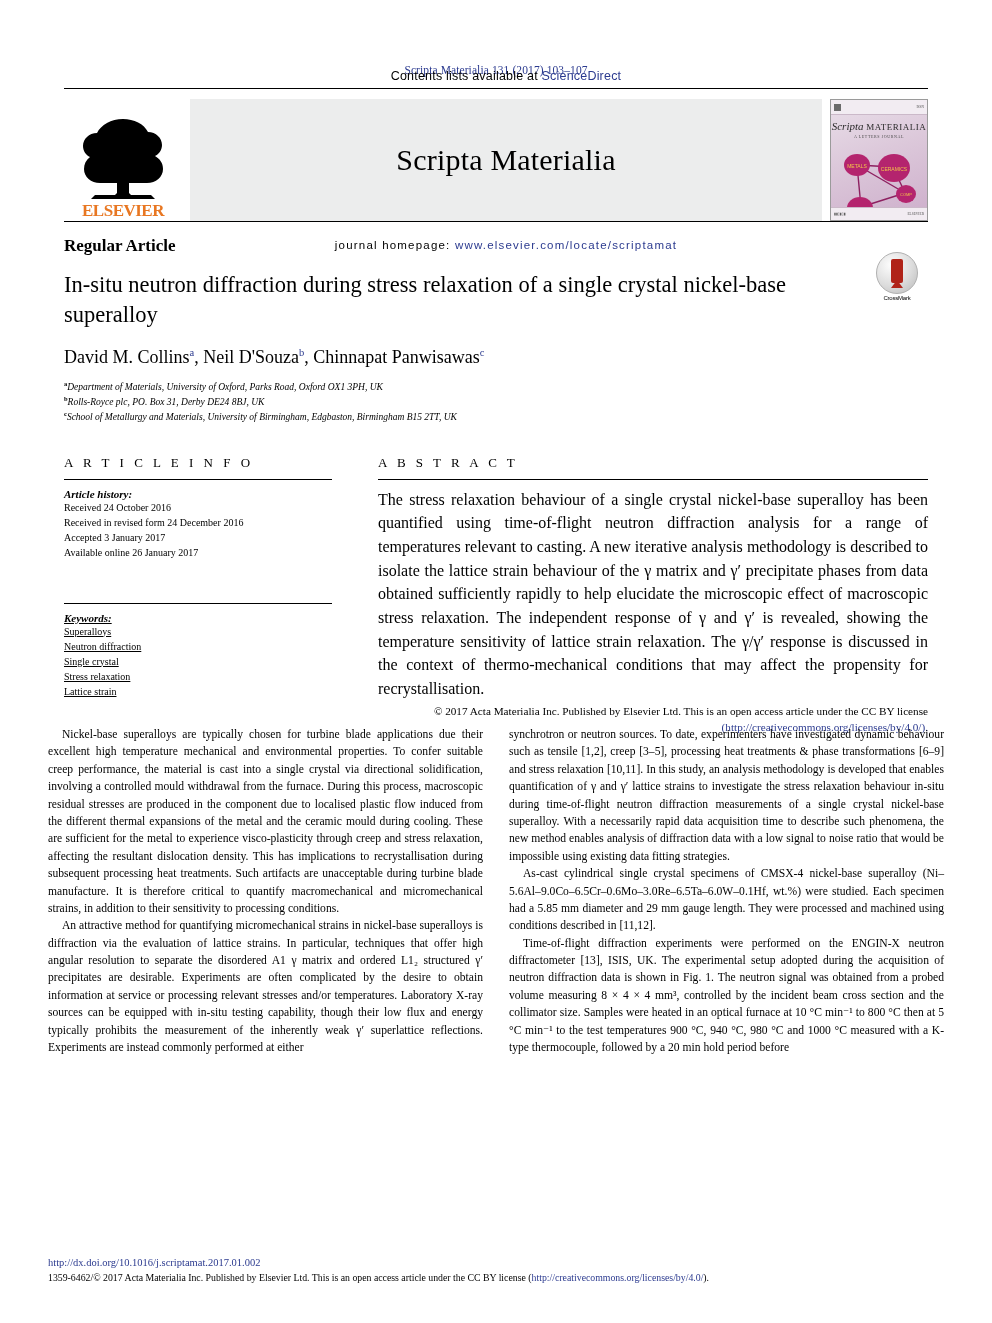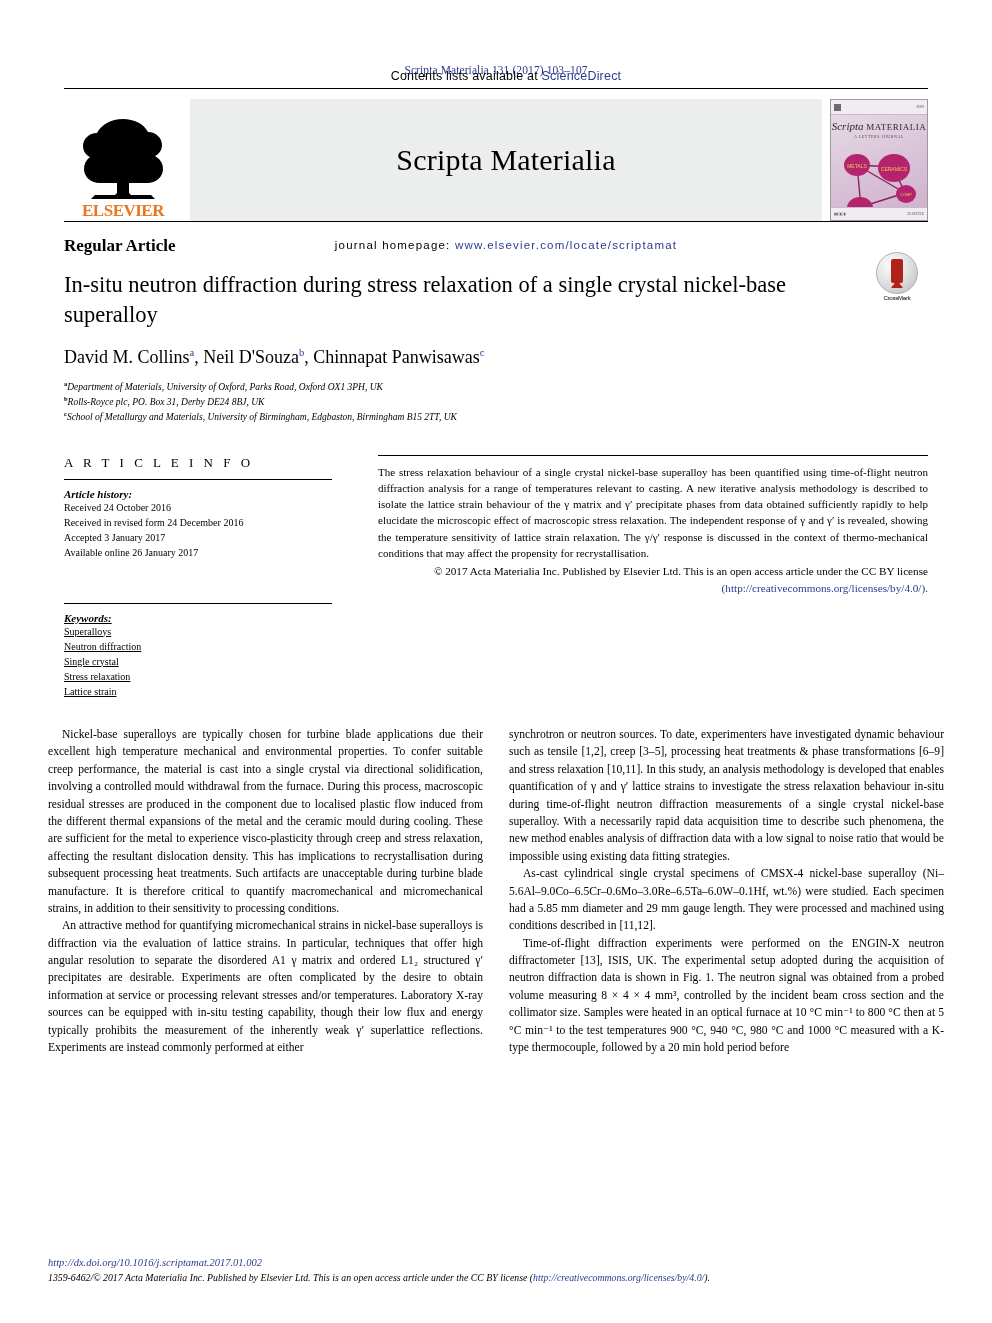--- a/index.html
+++ b/index.html
@@ -192,21 +192,21 @@
     font-weight: bold;
     font-size: 11px;
   }
   .hist-list, .kw-list {
     font-size: 10px;
     line-height: 1.5;
   }
   .kw-block { margin-top: 43px; text-decoration: underline; }
   .kw-block .rule { margin-bottom: 8px; }
   .abs-text {
-    font-size: 11px;
+    font-size: 16px;
     line-height: 1.48;
     text-align: justify;
   }
   .abs-copy {
     font-size: 11.2px;
     line-height: 1.48;
     margin-top: 2px;
     text-align: right;
   }
   
@@ -227,21 +227,20 @@
     text-indent: 14px;
     hyphens: auto;
   }
   .bcol p.noindent { text-indent: 0; }
   
   .footer {
     position: absolute;
     left: 48px;
     right: 52px;
     bottom: 38px;
-    font-style: italic;
   }
   .doi { font-size: 10.5px; color:#2b3a8f; margin-bottom: 3px; }
   .copyright { font-size: 9.8px; line-height: 1.4; }
   sup { vertical-align: super; font-size: .68em; line-height: 0; }
 </style>
 </head>
 <body>
 
 <div class="page">
 
@@ -350,20 +349,21 @@
           <div>Superalloys</div>
           <div>Neutron diffraction</div>
           <div>Single crystal</div>
           <div>Stress relaxation</div>
           <div>Lattice strain</div>
         </div>
       </div>
     </div>
 
     <div class="col-abs">
+      <div class="sec-label">A B S T R A C T</div>
       <div class="rule"></div>
       <div class="abs-text">The stress relaxation behaviour of a single crystal nickel-base superalloy has been quantified using time-of-flight neutron diffraction analysis for a range of temperatures relevant to casting. A new iterative analysis methodology is described to isolate the lattice strain behaviour of the γ matrix and γ′ precipitate phases from data obtained sufficiently rapidly to help elucidate the microscopic effect of macroscopic stress relaxation. The independent response of γ and γ′ is revealed, showing the temperature sensitivity of lattice strain relaxation. The γ/γ′ response is discussed in the context of thermo-mechanical conditions that may affect the propensity for recrystallisation.</div>
       <div class="abs-copy">
         <span>© 2017 Acta Materialia Inc. Published by Elsevier Ltd. This is an open access article under the CC BY license</span>
         <br>
         <span class="link">(http://creativecommons.org/licenses/by/4.0/).</span>
       </div>
     </div>
   </div>
 

